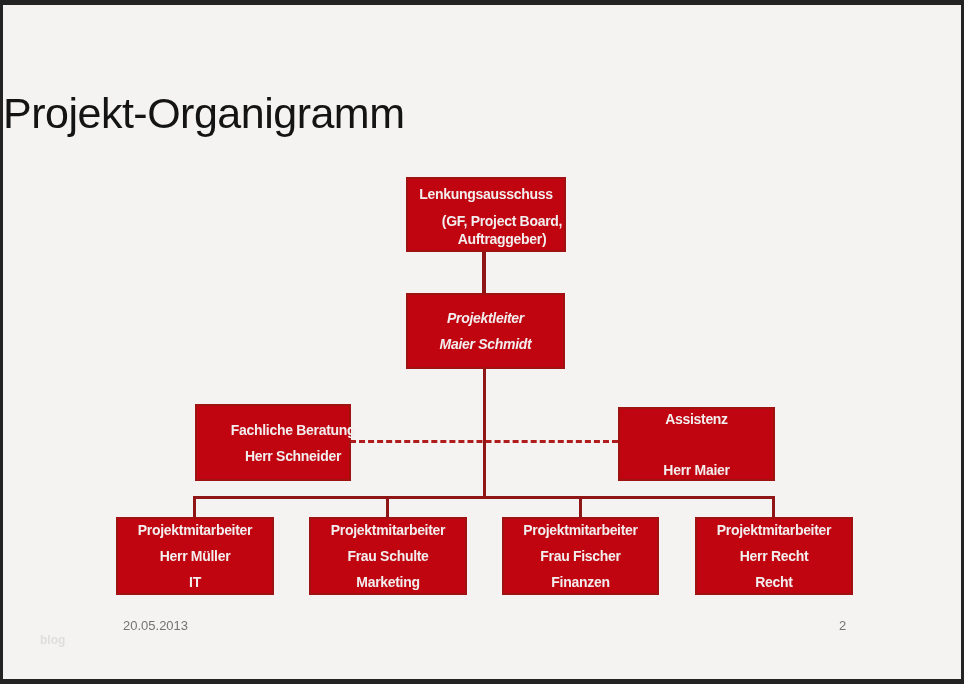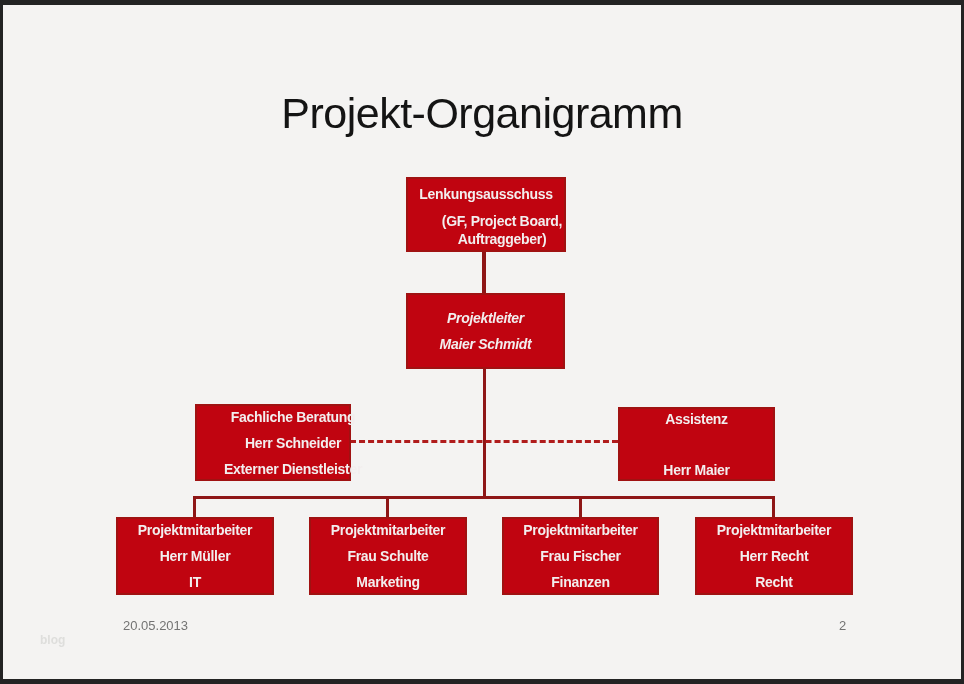--- a/index.html
+++ b/index.html
@@ -14,21 +14,21 @@
     border-left: 3px solid #232323;
     border-right: 3px solid #232323;
     font-family: "Liberation Sans", sans-serif;
     overflow: hidden;
   }
   .title {
     position: absolute;
     top: 84px;
     left: 0;
     width: 100%;
-    text-align: center;
+    text-align: left;
     font-size: 43px;
     font-weight: 500;
     letter-spacing: -0.5px;
     color: #141414;
   }
   .node {
     position: absolute;
     box-sizing: border-box;
     background: #C00410;
     border: 2px solid #A01212;
@@ -106,21 +106,20 @@
   </div>
 
   <div class="node n-leader">
     <div class="line">Projektleiter</div>
     <div class="line">Maier Schmidt</div>
   </div>
 
   <div class="node n-advisor">
     <div class="line">Fachliche Beratung</div>
     <div class="line">Herr Schneider</div>
-    <div class="line">Externer Dienstleister</div>
   </div>
 
   <div class="node n-assistant">
     <div class="line">Assistenz</div>
     <div class="line">Herr Maier</div>
   </div>
 
   <div class="node n-m1">
     <div class="line">Projektmitarbeiter</div>
     <div class="line">Herr Müller</div>

